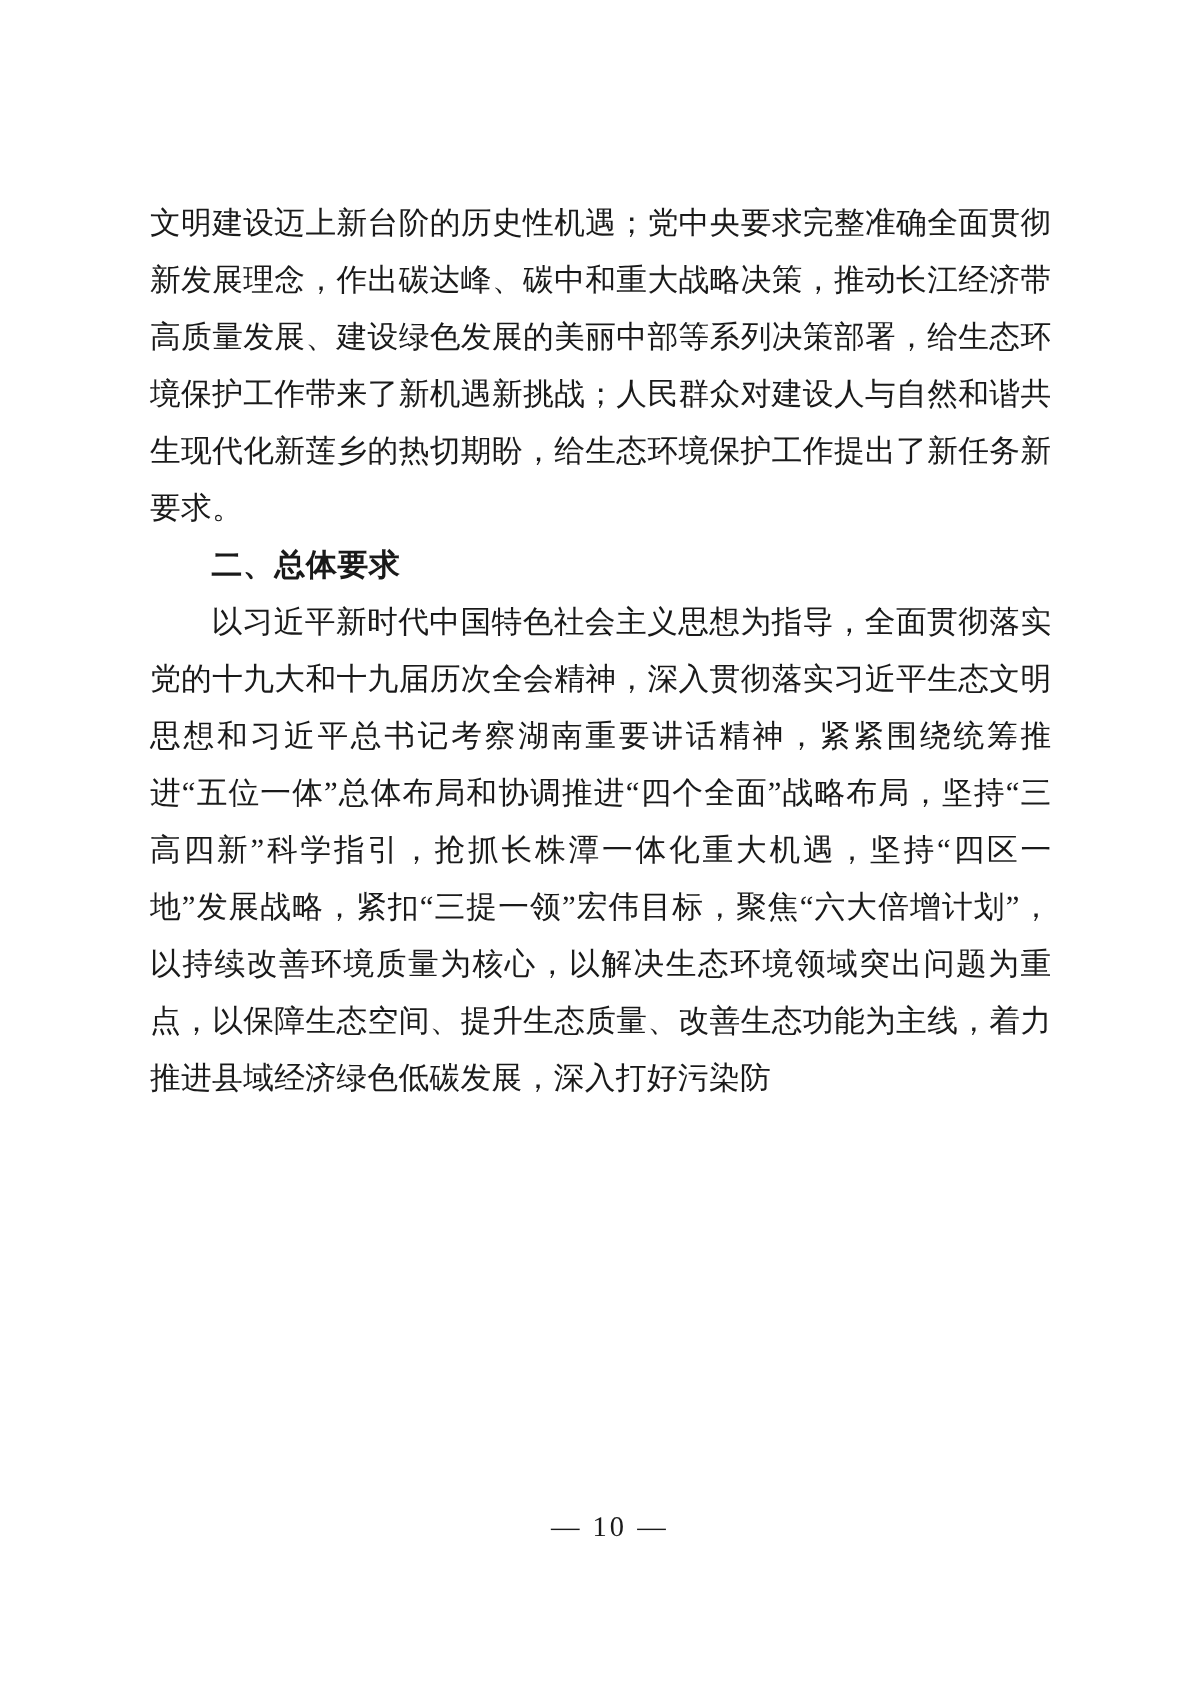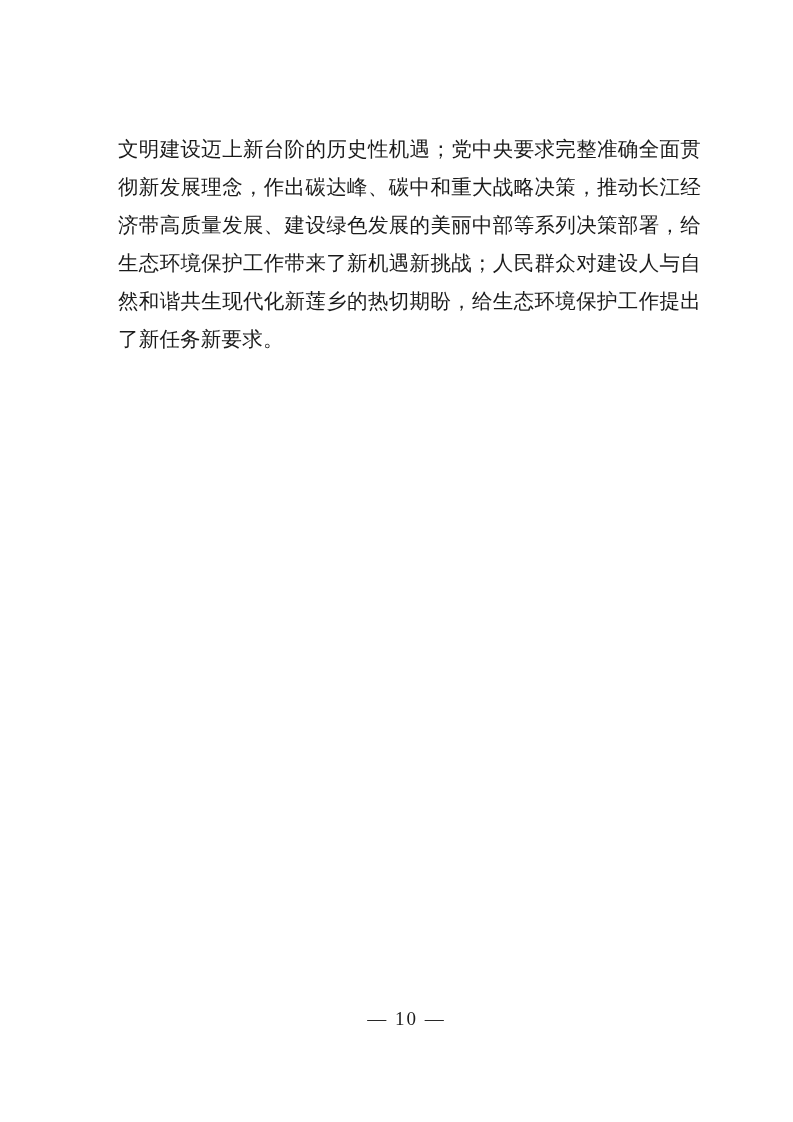--- a/index.html
+++ b/index.html
@@ -20,21 +20,20 @@
     height: 1122px;
     box-sizing: border-box;
     padding: 130px 92px 0 100px;
   }
   .doc-body {
     font-size: 20.5px;
     line-height: 38px;
     text-align: justify;
     text-justify: inter-ideograph;
     letter-spacing: 0.2px;
-    margin-left: 18px;
   }
   p {
     margin: 0;
     text-indent: 2em;
   }
   .bold-lead {
     font-weight: bold;
     letter-spacing: 1px;
   }
   .heading {
@@ -62,19 +61,21 @@
 </style>
 </head>
 <body>
 
 <div class="page">
   <div class="doc-body">
 
     <p class="para-continued" style="text-indent:0;">文明建设迈上新台阶的历史性机遇；党中央要求完整准确全面贯彻新发展理念，作出碳达峰、碳中和重大战略决策，推动长江经济带高质量发展、建设绿色发展的美丽中部等系列决策部署，给生态环境保护工作带来了新机遇新挑战；人民群众对建设人与自然和谐共生现代化新莲乡的热切期盼，给生态环境保护工作提出了新任务新要求。</p>
 
 
+    <p class="heading">二、总体要求</p>
 
 
+    <p>以习近平新时代中国特色社会主义思想为指导，全面贯彻落实党的十九大和十九届历次全会精神，深入贯彻落实习近平生态文明思想和习近平总书记考察湖南重要讲话精神，紧紧围绕统筹推进“五位一体”总体布局和协调推进“四个全面”战略布局，坚持“三高四新”科学指引，抢抓长株潭一体化重大机遇，坚持“四区一地”发展战略，紧扣“三提一领”宏伟目标，聚焦“六大倍增计划”，以持续改善环境质量为核心，以解决生态环境领域突出问题为重点，以保障生态空间、提升生态质量、改善生态功能为主线，着力推进县域经济绿色低碳发展，深入打好污染防</p>
 
   </div>
 
   <div class="pagenum">— 10 —</div>
 </div>
 
 </body></html>

